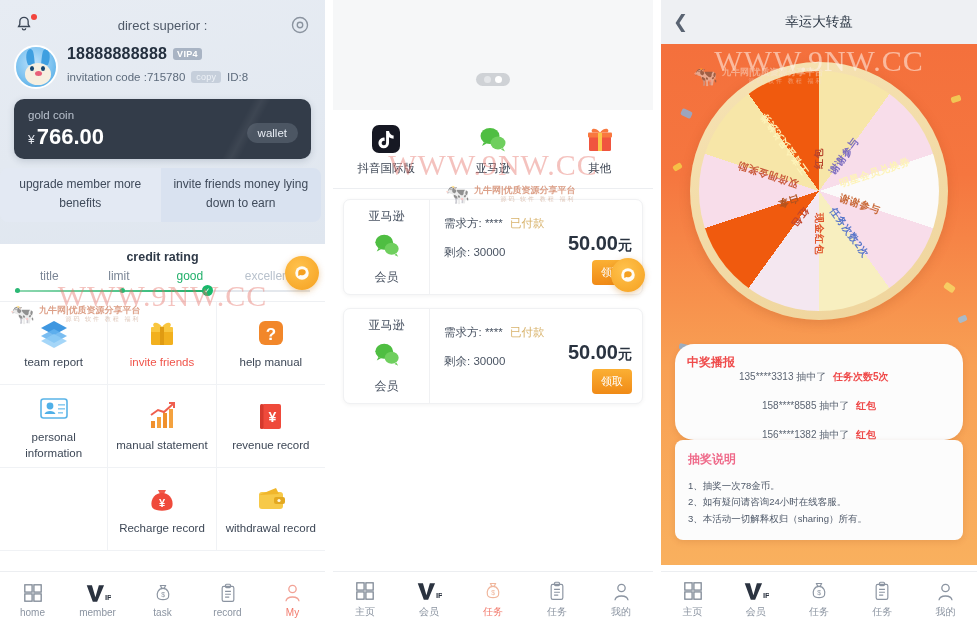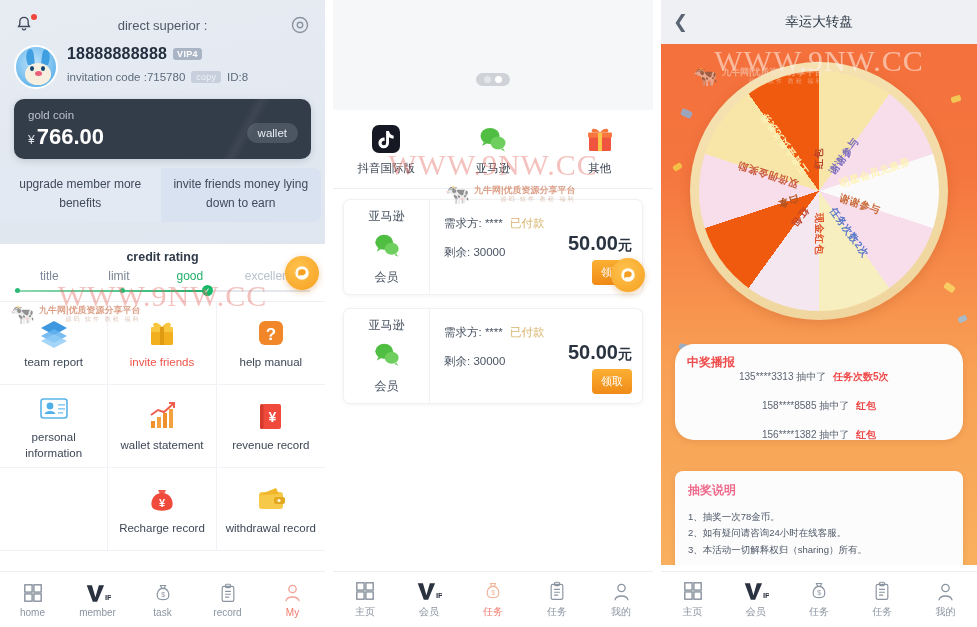--- a/index.html
+++ b/index.html
@@ -231,21 +231,21 @@
 
   .p3-card{
     position:absolute; left:14px; right:14px; background:#fcfcfc; border-radius:8px;
     box-shadow:0 2px 6px rgba(140,60,20,.14);
   }
   .card-winners{ top:300px; height:96px; padding:26px 12px;border-radius:19px; }
   .w-title{ position:absolute; left:12px; top:10px; font-size:12px; font-weight:bold; color:#ef4a4a; }
   .w-line{ font-size:10px; color:#5c6573; text-align:center; margin-bottom:15px; }
   .w-line:first-of-type{ margin-left:40px; text-align:left; }
   .w-line .prize{ color:#ef4a4a; font-weight:bold; margin-left:4px; }
-  .card-rules{ top:427px; height:100px; padding:11px 13px; }
+  .card-rules{ top:396px; height:100px; padding:11px 13px; }
   .r-title{ font-size:12px; font-weight:bold; color:#ef6a8a; }
   .r-list{ margin-top:10px; }
   .r-item{ font-size:9.5px; color:#4e5868; line-height:1.72; }
 
   
   .tabbar{
     position:absolute; left:0; bottom:0; width:100%; height:56px;
     background:#fff; border-top:1px solid #eceef1;
     display:flex; align-items:center; z-index:20;
   }
@@ -390,21 +390,21 @@
         <div class="gicon">
           <svg viewBox="0 0 34 34">
               <rect x="6" y="22" width="4" height="7" fill="#f0902c"></rect>
               <rect x="12" y="18" width="4" height="11" fill="#f4a23f"></rect>
               <rect x="18" y="14" width="4" height="15" fill="#f0902c"></rect>
               <rect x="24" y="10" width="4" height="19" fill="#f4a23f"></rect>
               <path d="M6 16 L13 11 L19 13 L28 5" stroke="#ef5f4f" stroke-width="2" fill="none"></path>
               <path d="M24 4 L29 4 L29 9" stroke="#ef5f4f" stroke-width="2" fill="none"></path>
             </svg>
         </div>
-        <div class="glabel">wallet statement</div>
+        <div class="glabel">manual statement</div>
       </div>
       <div class="gcell">
         <div class="gicon">
           <svg viewBox="0 0 34 34">
               <rect x="8" y="5" width="19" height="25" rx="2" fill="#ef4a3b"></rect>
               <rect x="6" y="5" width="3.5" height="25" rx="1.5" fill="#d53a2d"></rect>
               <text x="18.5" y="23" font-size="14" fill="#fff" text-anchor="middle" font-family="Liberation Sans, sans-serif" font-weight="bold">¥</text>
             </svg>
         </div>
         <div class="glabel">revenue record</div>

